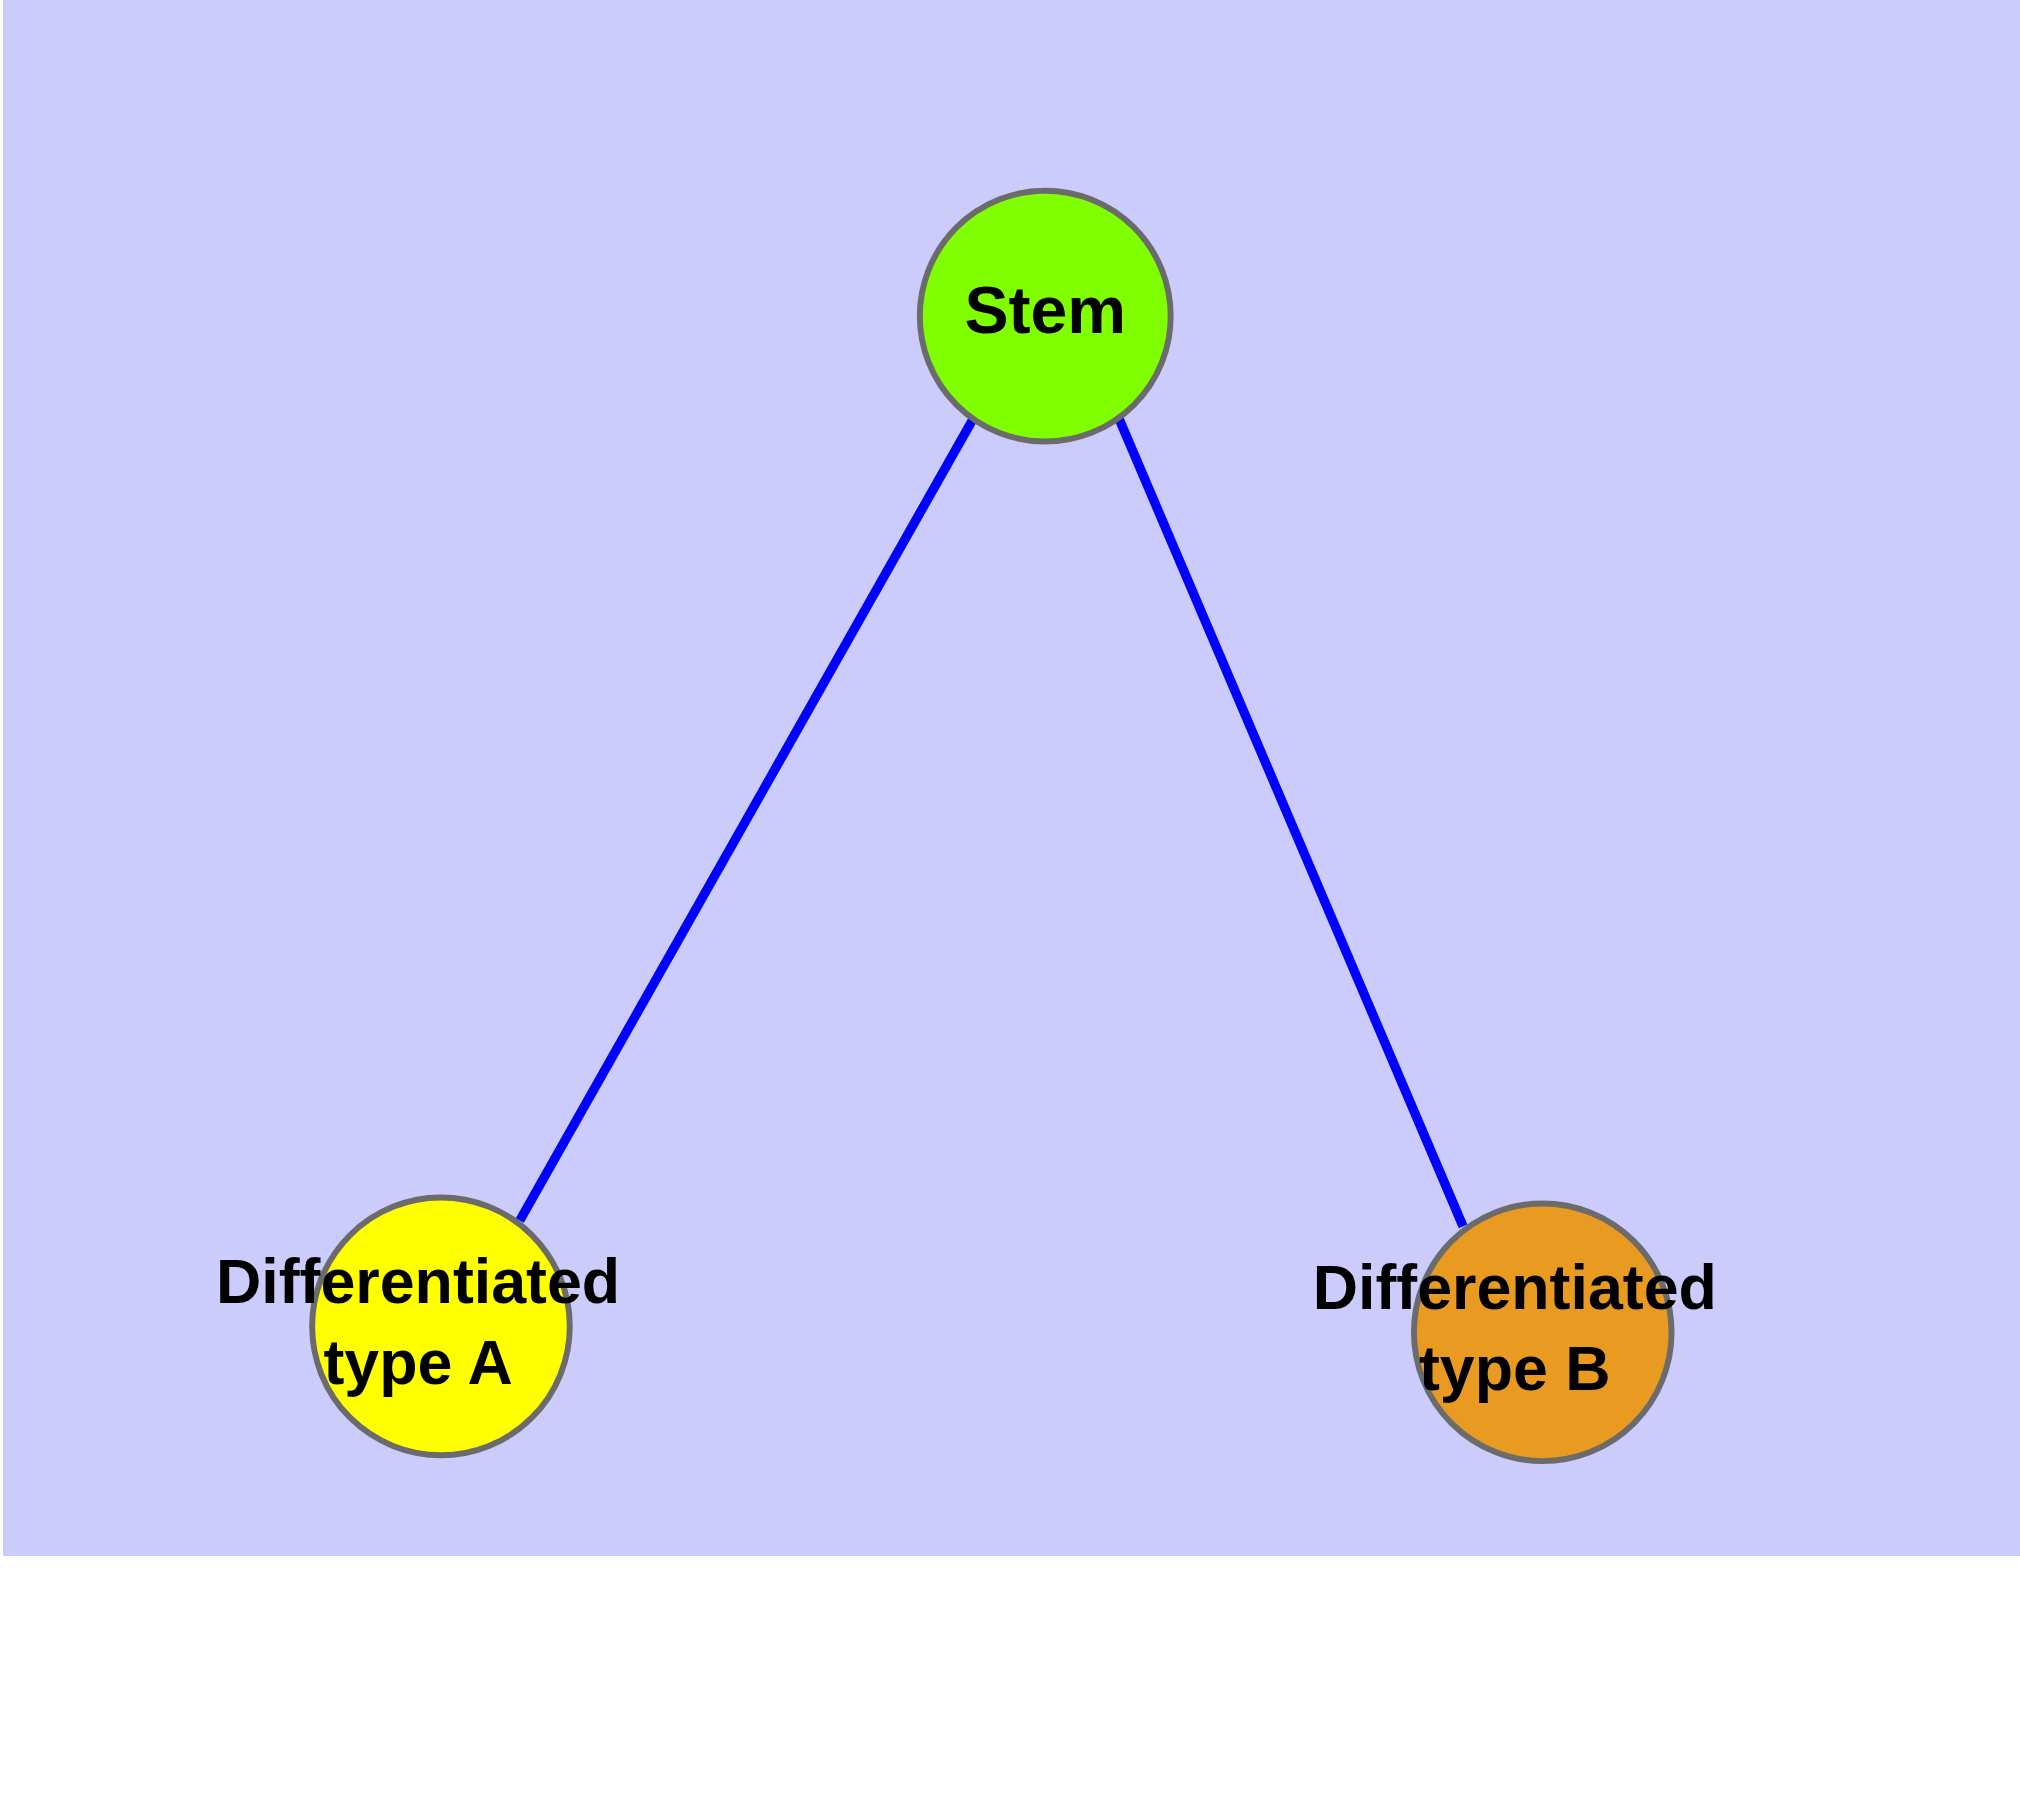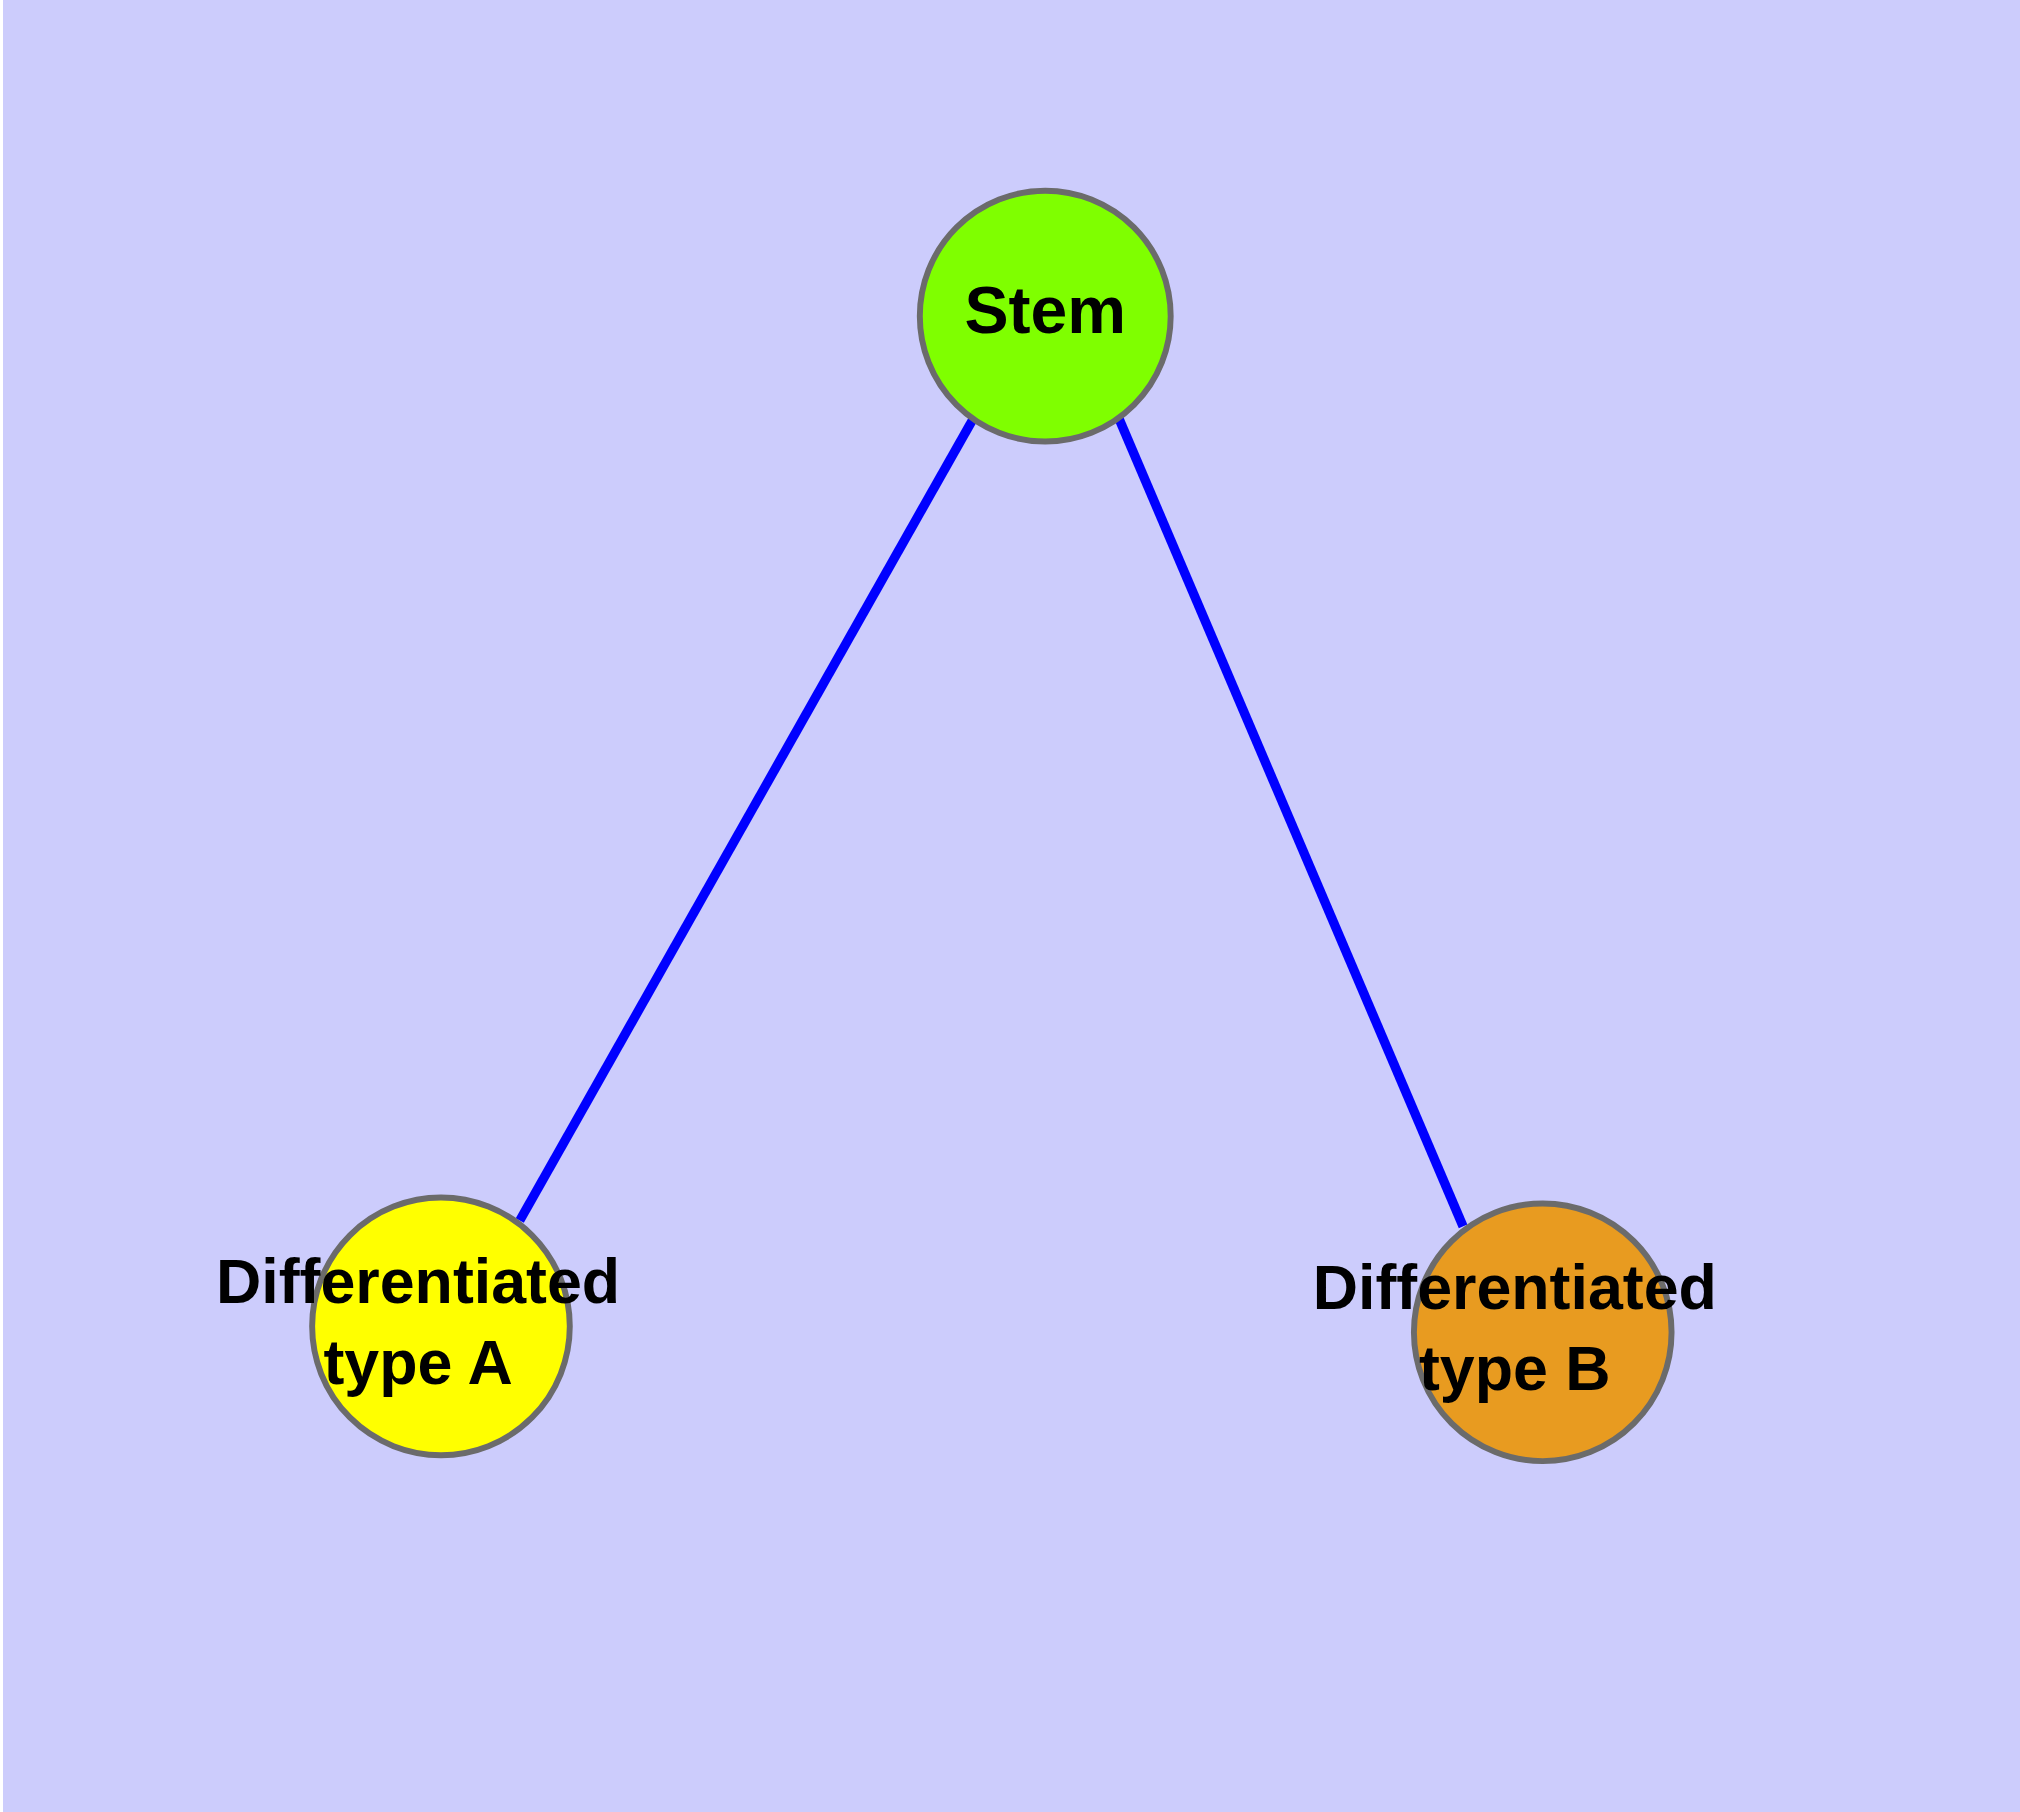--- a/index.html
+++ b/index.html
@@ -3,21 +3,21 @@
 <meta charset="utf-8">
 <style>
   html, body {
     margin: 0;
     padding: 0;
     background: #ffffff;
   }
   #canvas {
     position: relative;
     width: 2021px;
-    height: 1812px;
+    height: 1556px;
     background: #ffffff;
     overflow: hidden;
   }
   #plot-area {
     position: absolute;
     left: 3.4px;
     top: 0px;
     width: 2017px;
     height: 1812px;
     background: #ccccfc;

